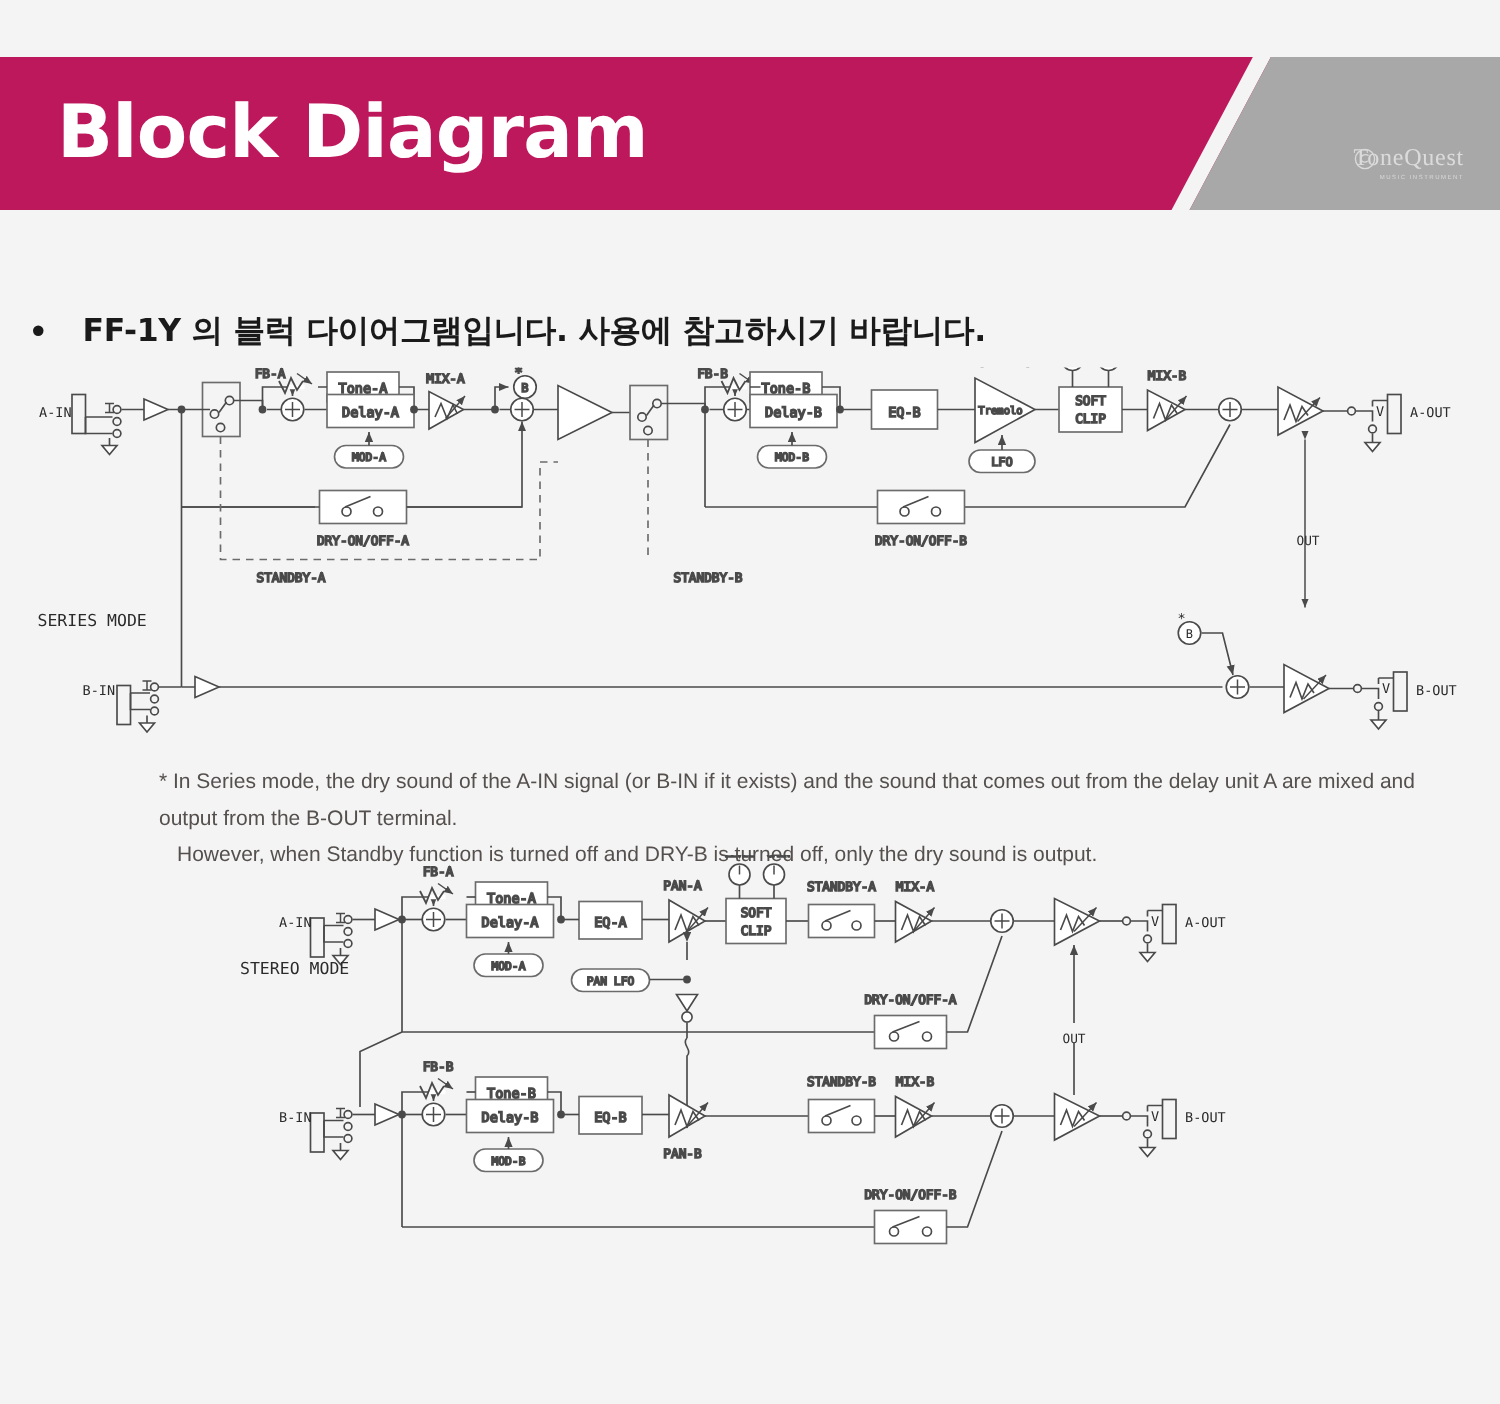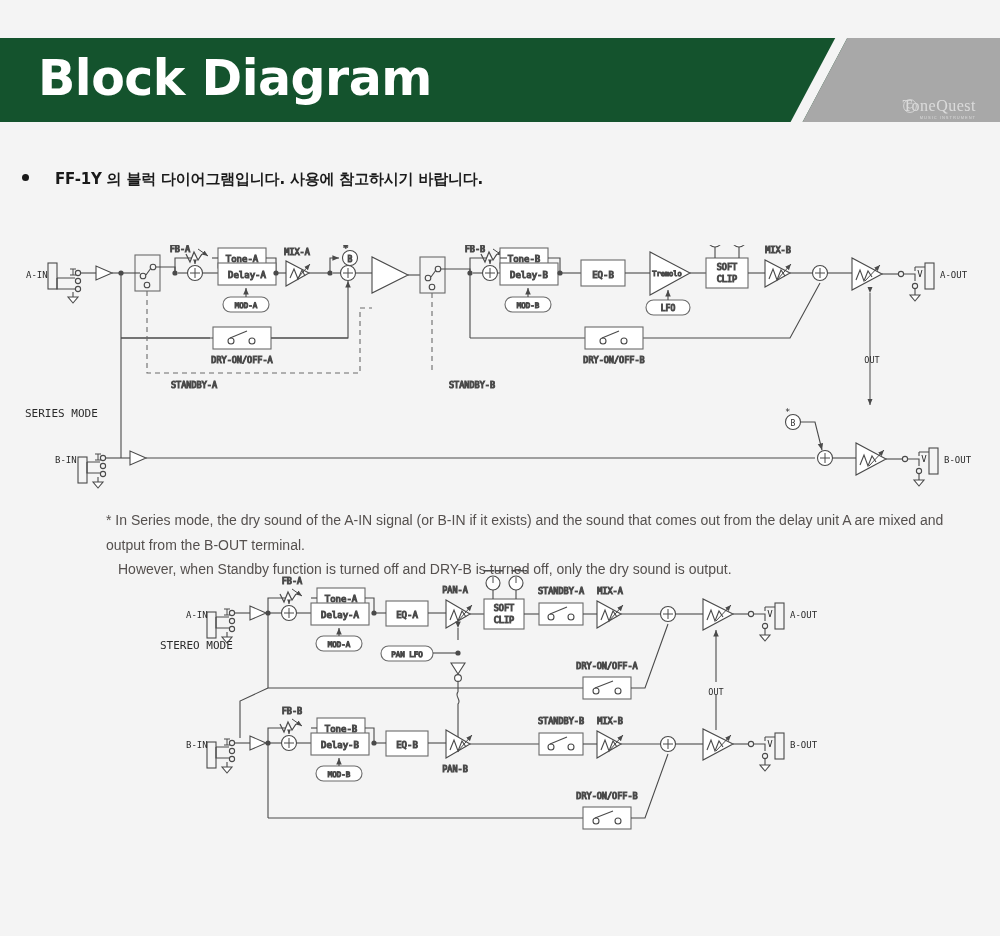--- a/index.html
+++ b/index.html
@@ -6,22 +6,22 @@
   html,body{margin:0;padding:0;}
   body{
     width:1000px;height:936px;
     background:#f4f4f4;
     font-family:"Liberation Sans", sans-serif;
     overflow:hidden;
     position:relative;
   }
   
   #header{
-    position:absolute;left:0;top:38px;width:1000px;height:84px;
-    background:#14532d;overflow:hidden;
+    position:absolute;left:0;top:38px;width:1000px;height:102px;
+    background:#be185d;overflow:hidden;
   }
   #header-title{
     position:absolute;left:38px;top:50%;transform:translateY(-52%);
     color:#ffffff;font-size:49px;font-weight:bold;letter-spacing:-0.5px;
     font-family:"DejaVu Sans", sans-serif;
   }
   .hdr-slash{position:absolute;top:-40px;height:190px;transform:skewX(-28deg);}
   #hdr-slash-light{left:806px;width:12px;background:#f4f4f4;}
   #hdr-slash-grey{left:818px;width:220px;background:#a8a8a8;}
   #logo{
@@ -38,22 +38,22 @@
   }
   
   #bullet-row{
     position:absolute;left:22px;top:170px;display:flex;align-items:baseline;
   }
   #bullet-dot{
     width:7px;height:7px;border-radius:50%;background:#1a1a1a;
     display:inline-block;margin-right:26px;position:relative;top:-3px;
   }
   #bullet-text{
-    font-size:15px;font-weight:bold;color:#1a1a1a;
-    font-family:"DejaVu Sans", sans-serif;letter-spacing:-0.2px;
+    font-size:21px;font-weight:bold;color:#1a1a1a;
+    font-family:"DejaVu Sans", sans-serif;letter-spacing:-0.2px;margin-top:36px;
   }
   
   #footnote{
     position:absolute;left:106px;top:508px;width:860px;
     font-size:14px;color:#55504e;line-height:1.75;
     font-family:"Liberation Sans", sans-serif;
   }
   #footnote div:nth-child(2){padding-left:12px;}
   svg{position:absolute;left:0;top:0;}
   text{font-family:"DejaVu Sans Mono","Liberation Mono",monospace;fill:#2b2b2b;}

